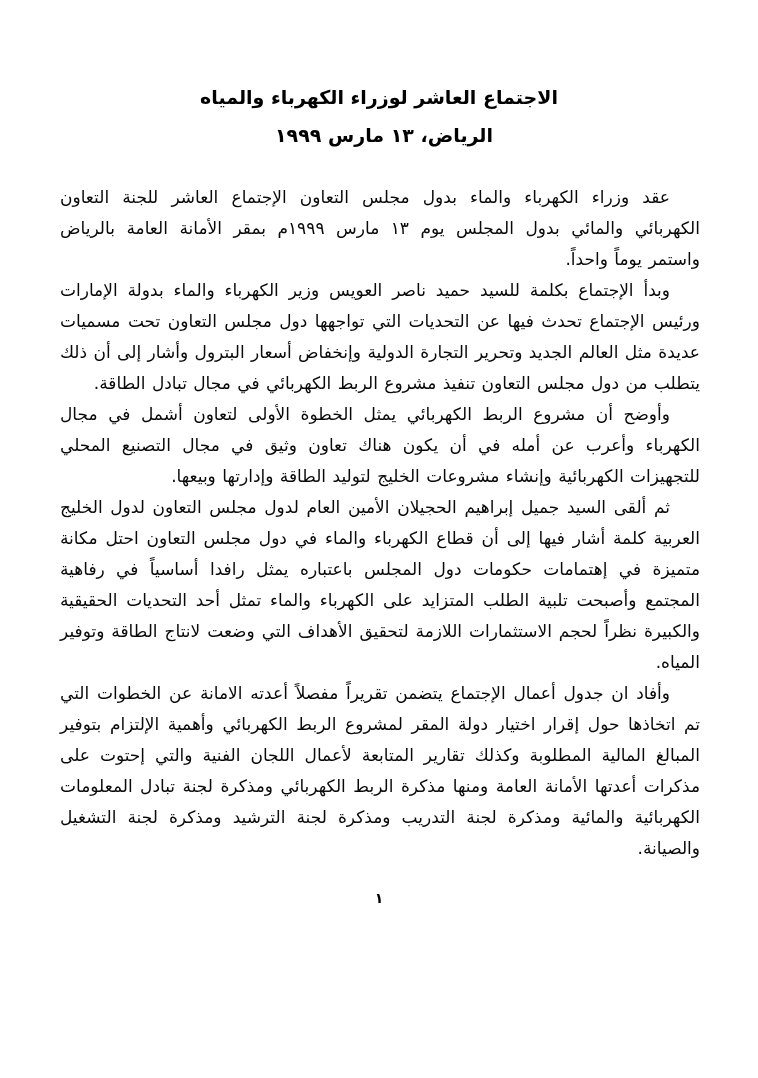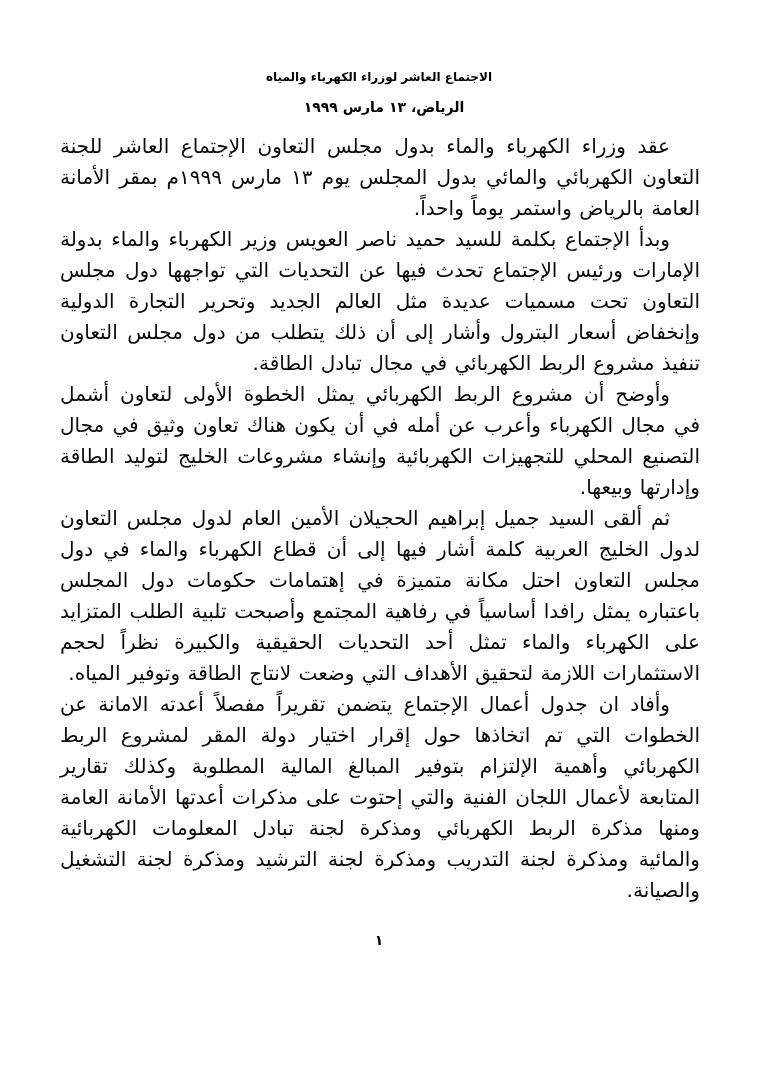--- a/index.html
+++ b/index.html
@@ -16,35 +16,35 @@
     font-family: "DejaVu Sans", sans-serif;
     direction: rtl;
     box-sizing: border-box;
     overflow: hidden;
   }
   .title-block {
     padding-top: 70px;
     text-align: center;
   }
   .doc-title {
-    margin: 0;
-    font-size: 12px;
+    margin: 16px;
+    font-size: 19px;
     font-weight: bold;
     color: #000000;
     letter-spacing: 0.3px;
   }
   .doc-subtitle {
     margin: 15px 0 0 10px;
-    font-size: 14px;
+    font-size: 19px;
     font-weight: bold;
     color: #000000;
   }
   .body-block {
-    margin: 16px 58px 0 60px;
-    font-size: 20px;
+    margin: 36px 58px 0 60px;
+    font-size: 17px;
     line-height: 31px;
     text-align: justify;
     color: #090909;
   }
   .body-block p {
     margin: 0;
     padding: 0;
     text-indent: 30px;
     word-spacing: 1px;
   }

